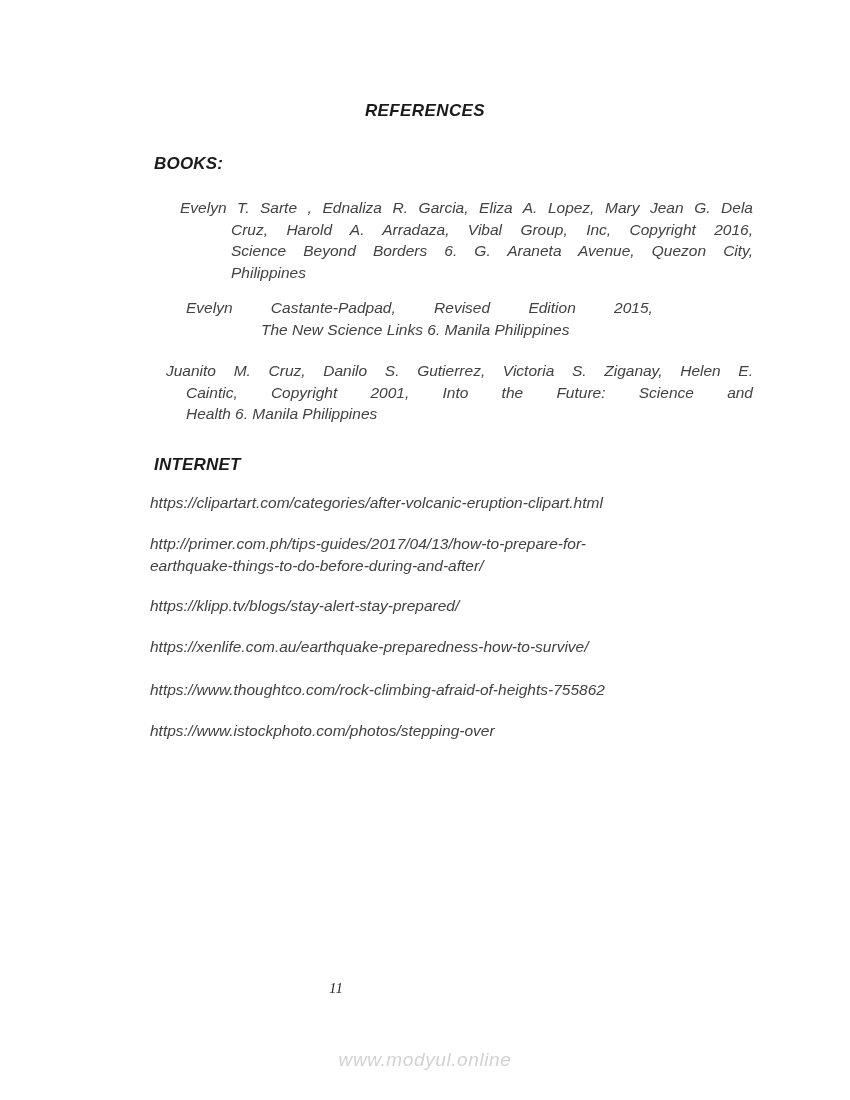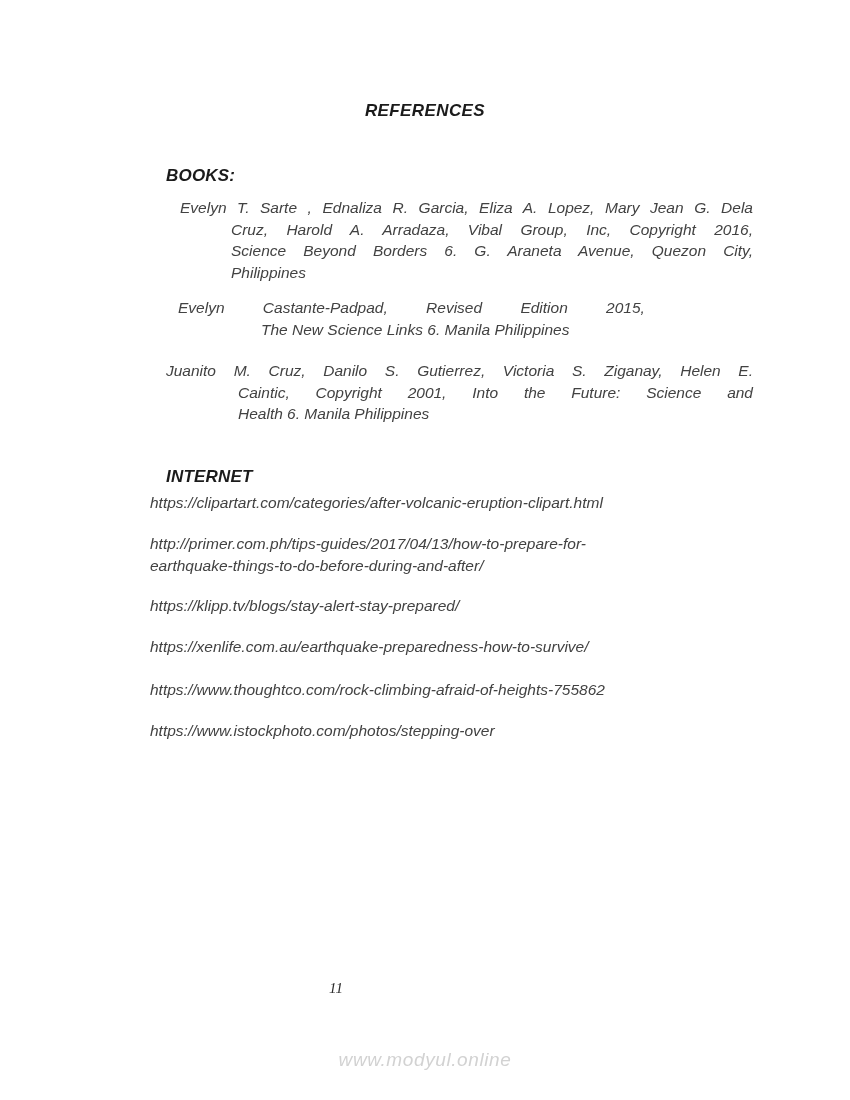--- a/index.html
+++ b/index.html
@@ -18,21 +18,21 @@
     margin: 0;
     text-align: center;
     font-size: 17px;
     font-weight: bold;
     letter-spacing: 0.4px;
     color: #1b1b1b;
   }
   .section-heading {
     position: absolute;
     left: 150px;
-    margin: 16px;
+    margin: 4px;
     font-size: 17px;
     font-weight: bold;
     letter-spacing: 0.2px;
     color: #1b1b1b;
   }
   .h-books { top: 150px; }
   .h-internet { top: 451px; }
 
   .ref {
     position: absolute;
@@ -42,24 +42,24 @@
     line-height: 21.5px;
     color: #424242;
   }
   .ref1 { top: 197px; }
   .ref2 { top: 297px; }
   .ref3 { top: 360px; }
   .ln { display: block; }
   .jl { text-align: justify; text-align-last: justify; }
   .ref1 .first { margin-left: 30px; }
   .ref1 .wrap  { margin-left: 81px; }
-  .ref2 .first { margin-left: 28px; word-spacing: 34px; }
+  .ref2 .first { margin-left: 36px; word-spacing: 34px; }
   .ref2 .wrap  { margin-left: 111px; }
   .ref3 .first { margin-left: 16px; }
-  .ref3 .wrap  { margin-left: 88px; }
+  .ref3 .wrap  { margin-left: 36px; }
 
   .url {
     position: absolute;
     left: 150px;
     width: 620px;
     font-size: 15.5px;
     line-height: 21.5px;
     color: #424242;
   }
   .u1 { top: 492px; }

